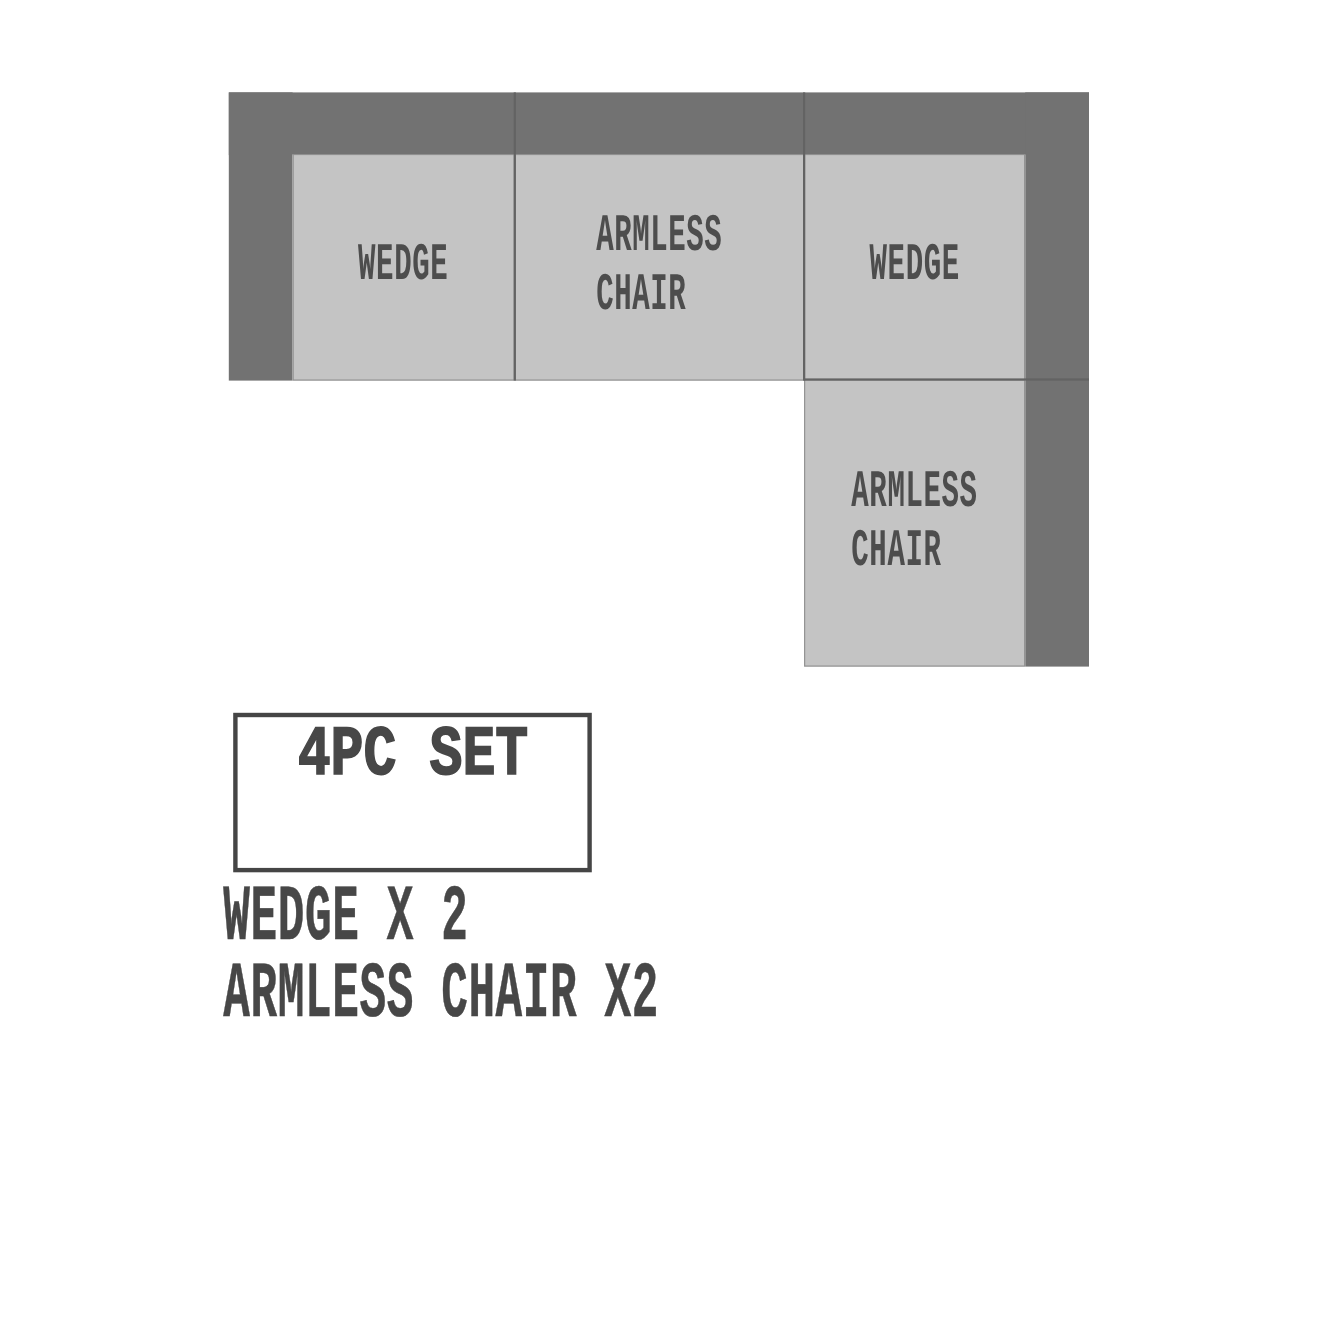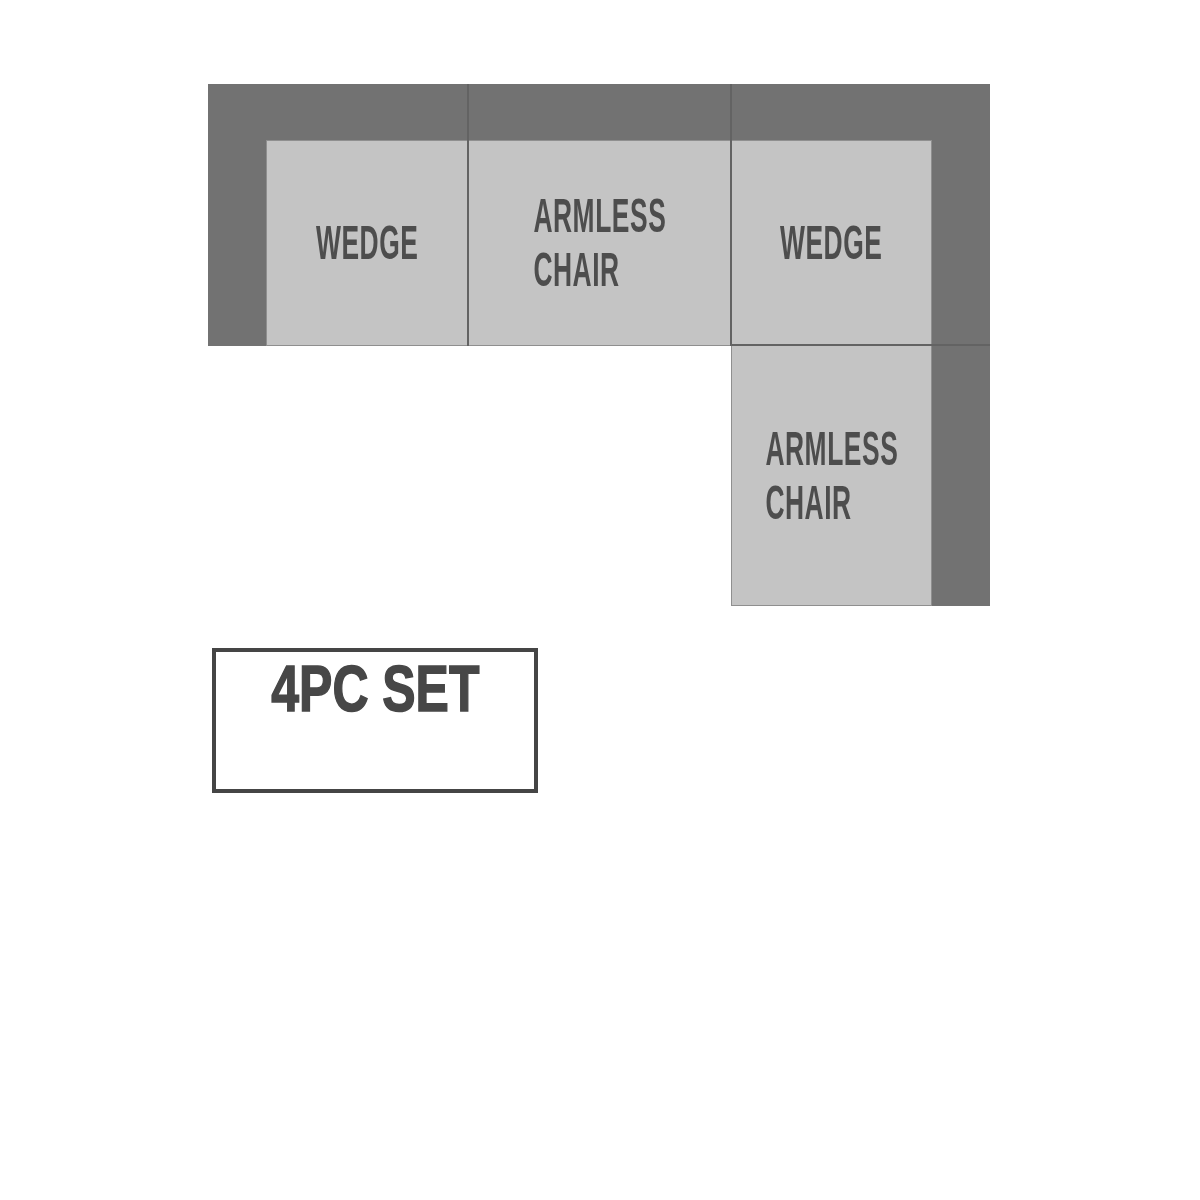--- a/index.html
+++ b/index.html
@@ -1,21 +1,21 @@
 <!DOCTYPE html>
 <html style="--bg: #ffffff; --frame: #727272; --cushion: #c4c4c4; --cushionBorder: #8f8f8f; --seam: #636363; --label: #4d4d4d; --heavy: #474747; --badgeBorder: #454545;"><head>
 <meta charset="utf-8">
 <style>
   html, body { margin: 0; padding: 0; }
   .canvas {
     position: relative;
     width: 1040px;
     height: 1200px;
     background: var(--bg, #ffffff);
-    font-family: Liberation Sans, sans-serif;
+    font-family: Liberation Mono, monospace;
     overflow: hidden;
   }
 
   
   .sectional { position: absolute; left: 208px; top: 84px; width: 782px; height: 522px; }
   .frame { position: absolute; background: var(--frame, #727272); }
   .frame-top   { left: 0;     top: 0; width: 782px; height: 57px; }
   .frame-left  { left: 0;     top: 0; width: 58px;  height: 262px; }
   .frame-right { left: 724px; top: 0; width: 58px;  height: 522px; }
 
@@ -125,14 +125,18 @@
 
     <div class="divider divider-v1"></div>
     <div class="divider divider-v2"></div>
     <div class="divider divider-h"></div>
   </div>
 
   <div class="badge">
     <span class="badge-label">4PC SET</span>
   </div>
 
+  <div class="legend">
+    <div class="legend-line">WEDGE X 2</div>
+    <div class="legend-line">ARMLESS CHAIR X2</div>
+  </div>
 
 </div>
 
 </body></html>

